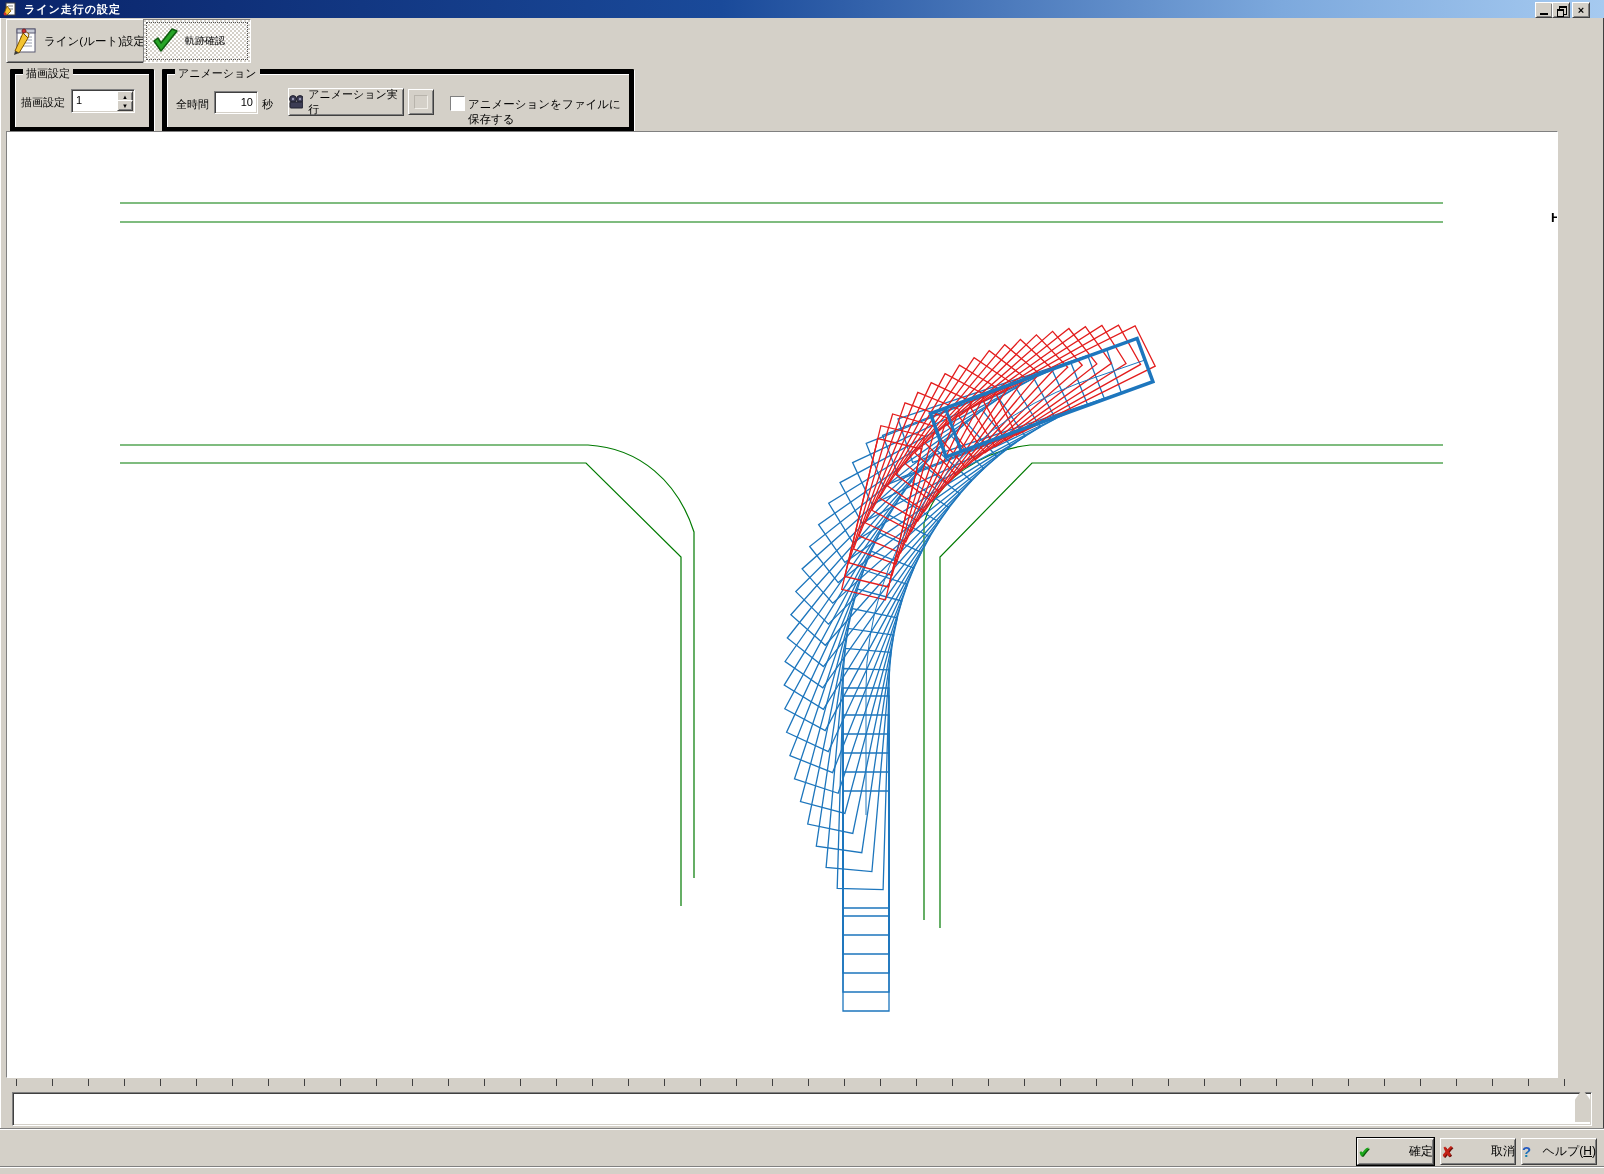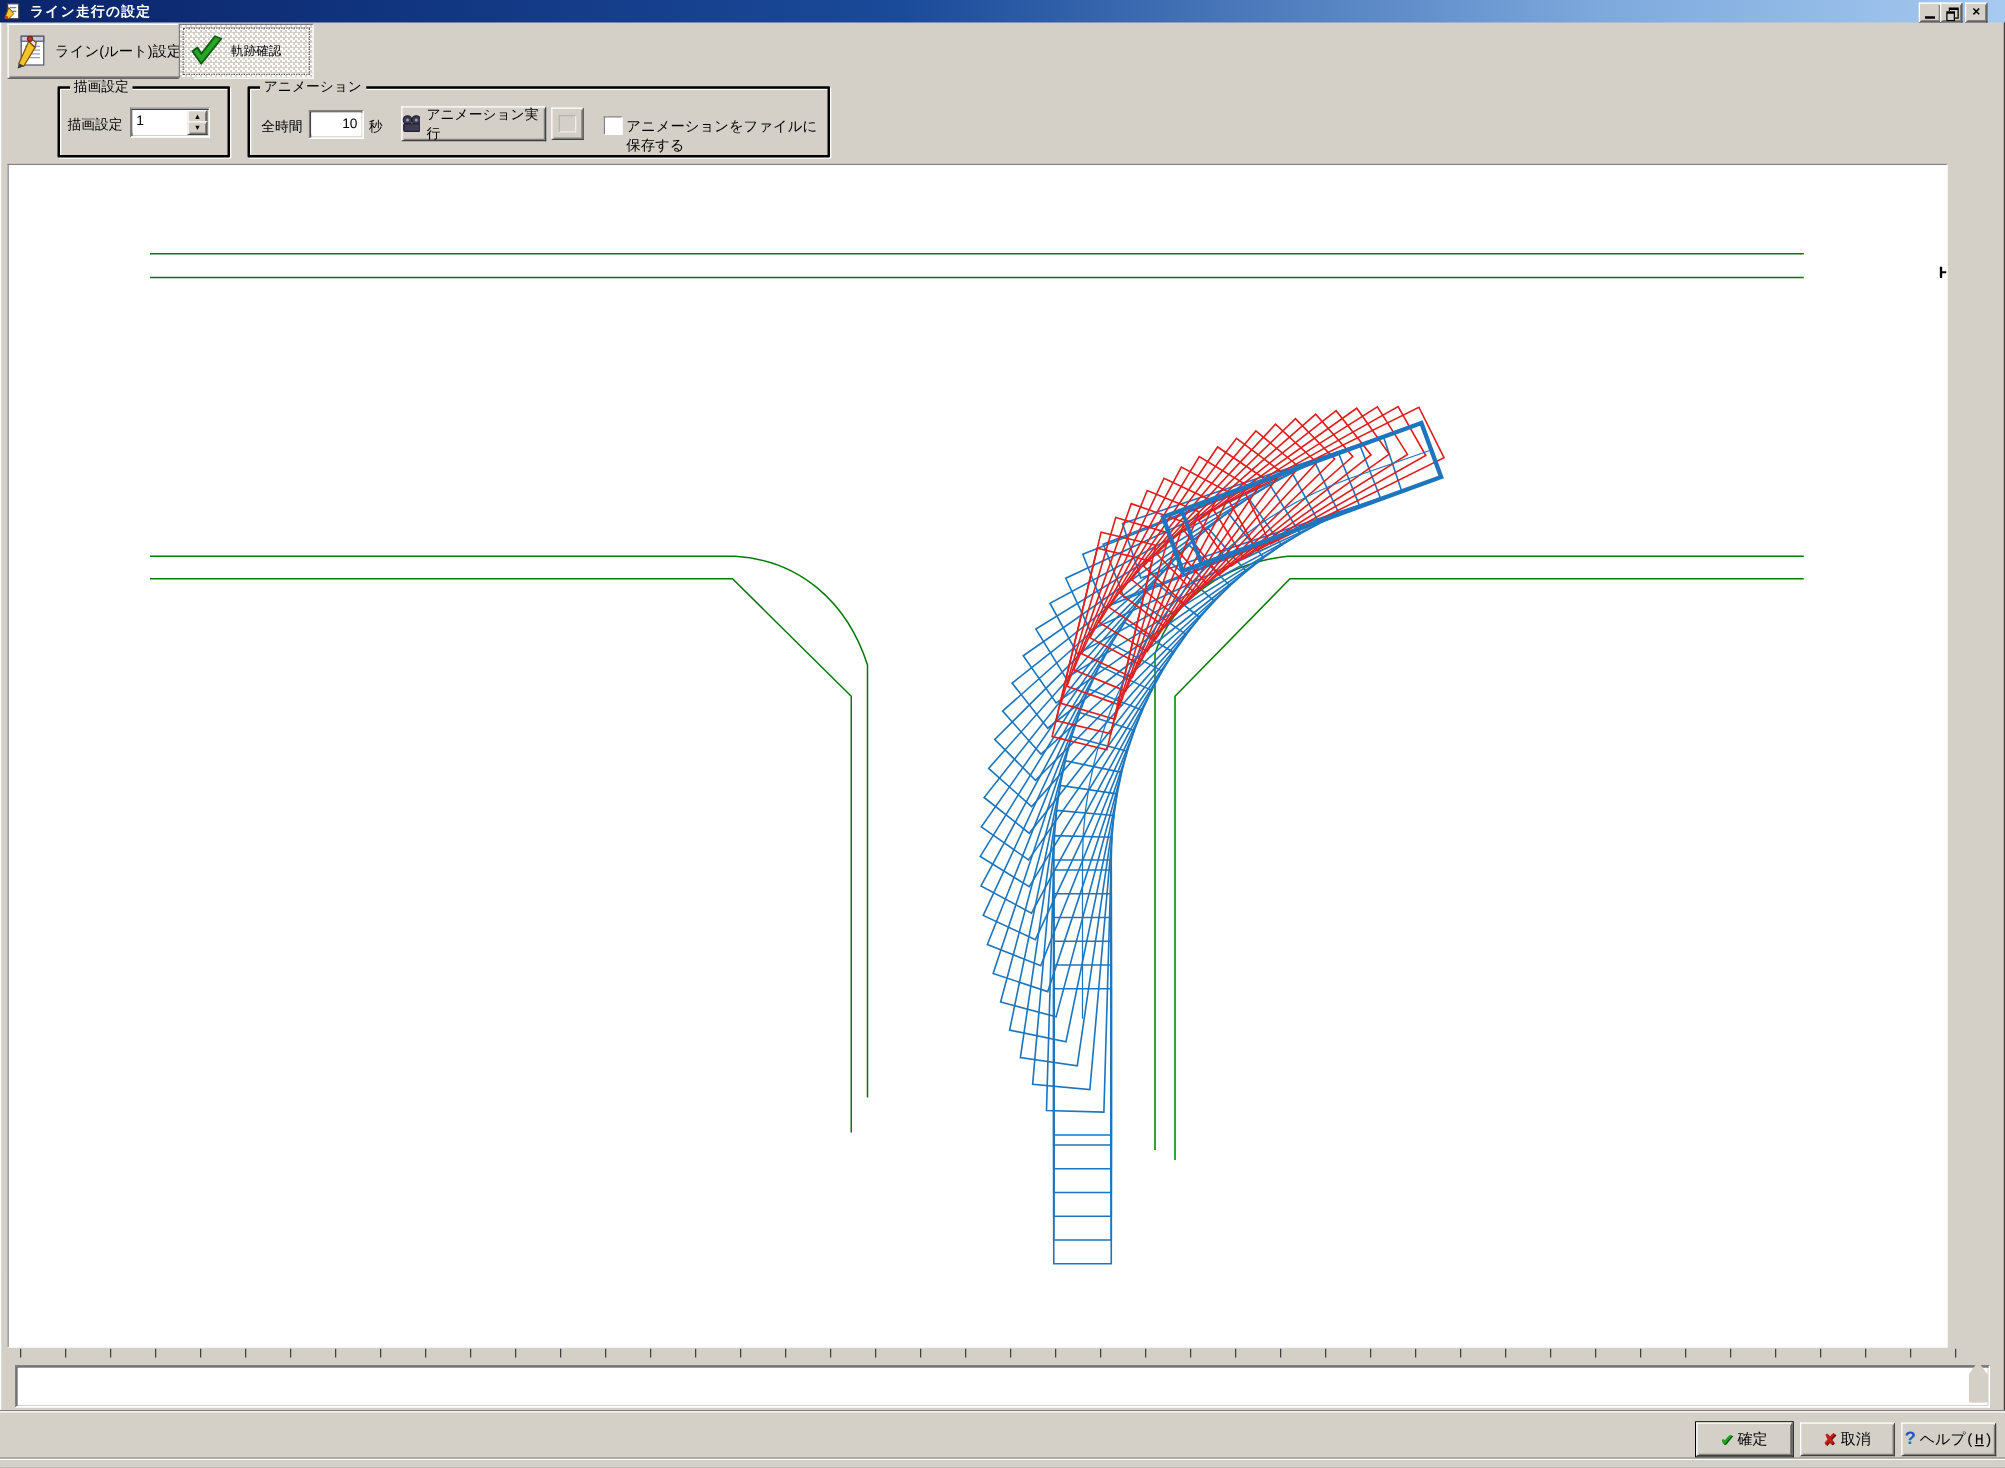--- a/index.html
+++ b/index.html
@@ -15,27 +15,27 @@
   .pressed{border-top:1px solid #808080;border-left:1px solid #808080;border-right:1px solid #ffffff;border-bottom:1px solid #ffffff;
           background-image:repeating-conic-gradient(#ffffff 0 25%, #d4d0c8 0 50%);background-size:4px 4px;}
   
   #titlebar{left:0;top:0;width:1604px;height:18px;background:linear-gradient(90deg,#0a246a 0%,#1a4a9a 45%,#7da9dd 80%,#a6caf0 100%);
             display:flex;align-items:center;}
   #title-text{color:#fff;font-weight:bold;font-size:11px;margin-left:4px;letter-spacing:1px;}
   .caption-btn{width:16px;height:14px;display:flex;align-items:center;justify-content:center;font-size:9px;font-weight:bold;color:#000;}
   
   .toolbtn{display:flex;align-items:center;gap:5px;padding:0 6px;cursor:default;}
   
-  .group{border:2px solid #000000;box-shadow:1px 1px 0 #ffffff, inset 1px 1px 0 #ffffff;border-radius:1px;margin-left:36px;}
+  .group{border:5px solid #000000;box-shadow:1px 1px 0 #ffffff, inset 1px 1px 0 #ffffff;border-radius:1px;}
   .group-legend{position:absolute;top:-7px;left:8px;background:#d4d0c8;padding:0 3px;font-size:11px;line-height:12px;}
   .lbl{font-size:11px;}
   .edit{position:absolute;background:#fff;border:none;outline:none;font-family:"Liberation Sans","DejaVu Sans",sans-serif;font-size:11px;padding:0 3px;}
   .spinbtn{position:absolute;width:14px;height:9px;display:flex;align-items:center;justify-content:center;font-size:6px;line-height:6px;color:#000;}
   
-  .fbtn{display:flex;align-items:center;justify-content:center;gap:4px;font-size:12px;cursor:default;font-family:Liberation Mono, monospace;}
+  .fbtn{display:flex;align-items:center;justify-content:space-between;gap:4px;font-size:12px;cursor:default;}
   .default-ring{border:1px solid #000;}
   
   .tick{position:absolute;width:1px;height:7px;background:#404040;top:0;}
   #thumb{clip-path:polygon(0 32%,50% 0,100% 32%,100% 100%,0 100%);background:#d4d0c8;
          filter:drop-shadow(1px 1px 0 #404040) drop-shadow(-1px 0 0 #ffffff);}
   .qmark{font-weight:bold;font-size:15px;background:linear-gradient(#2a3cc8,#0e96ae);-webkit-background-clip:text;background-clip:text;color:#1f62c4;-webkit-text-fill-color:transparent;}
 </style>
 </head>
 <body>
 

